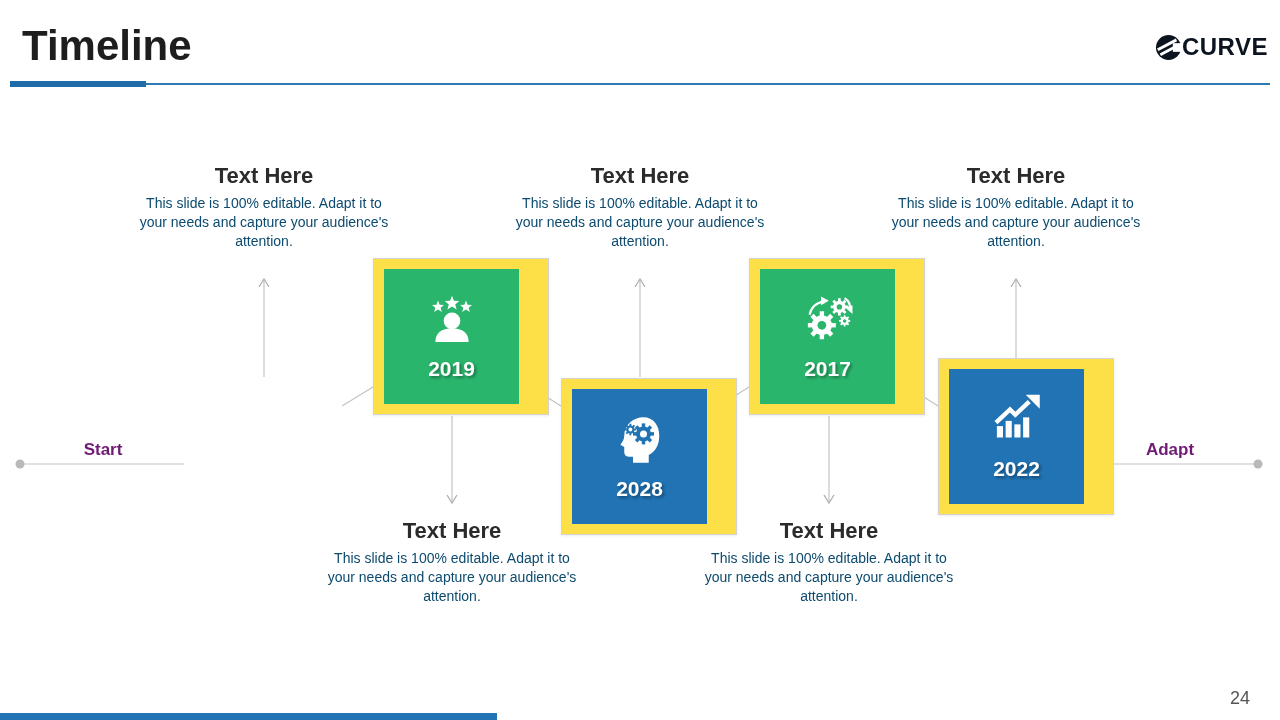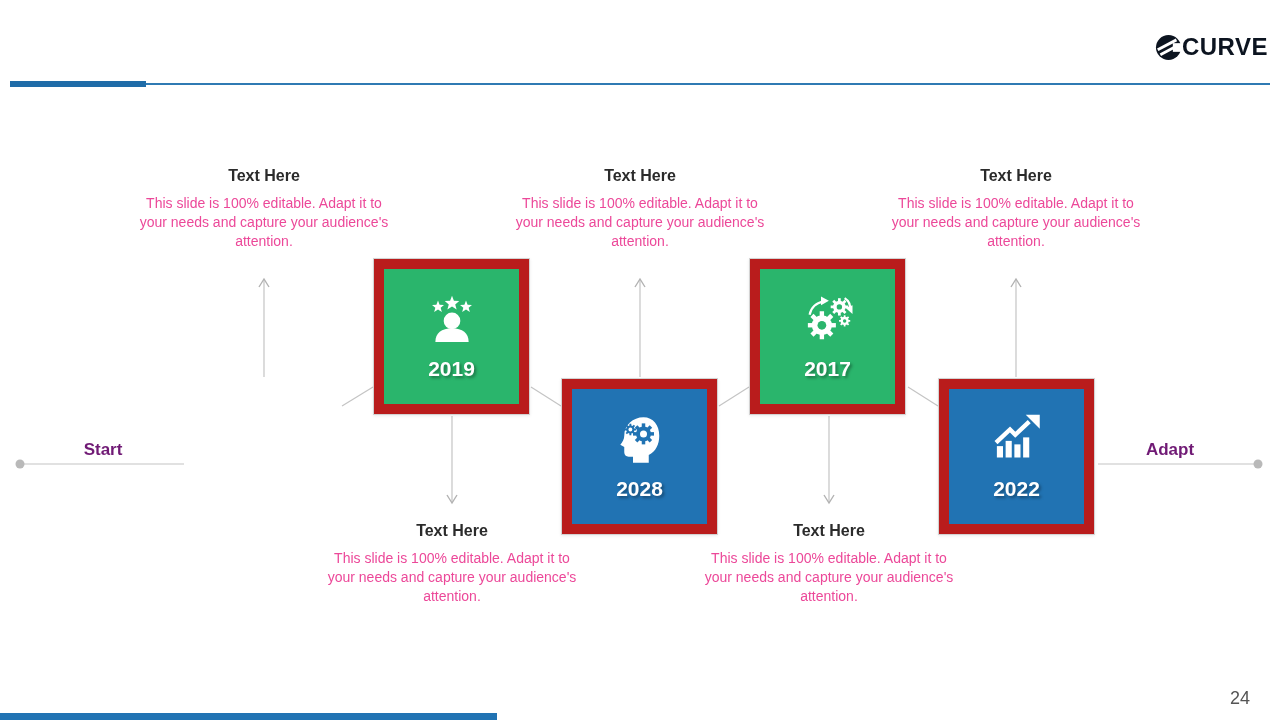--- a/index.html
+++ b/index.html
@@ -12,42 +12,43 @@
   .rule-thick{position:absolute;left:10px;top:81px;width:136px;height:6px;background:#1f6ca8;}
   .rule-thin{position:absolute;left:146px;top:83px;width:1124px;height:2px;background:#2f7ab3;}
   .logo{position:absolute;right:12px;top:33px;display:flex;align-items:center;}
   .logo-text{font-size:24px;font-weight:800;color:#0c1420;letter-spacing:0.5px;}
   
   .overlay{position:absolute;left:0;top:0;z-index:0;}
   .cline{stroke:#c4c4c4;stroke-width:1.2;fill:none;}
   .ahead{stroke:#b2b2b2;stroke-width:1.4;fill:none;}
   .cdot{fill:#b9b9b9;}
   
-  .frame{position:absolute;width:157px;height:157px;background:#b91c1c;border:1px solid #d3d3d3;
+  .frame{position:absolute;width:176px;height:157px;background:#fde047;border:1px solid #d3d3d3;
          box-shadow:0 1px 3px rgba(0,0,0,.08);z-index:2;box-sizing:border-box;}
   .square{position:absolute;left:10px;top:10px;width:135px;height:135px;display:flex;flex-direction:column;
           align-items:center;justify-content:center;gap:9px;}
   .square.blue{background:#2173b3;}
   .square.green{background:#2ab56c;}
   .year{font-size:21px;font-weight:700;color:#ffffff;text-shadow:2px 2px 3px rgba(0,0,0,.35);}
   
   .tblock{position:absolute;width:250px;text-align:center;z-index:1;}
-  .theading{font-size:16px;font-weight:700;color:#2b2b2b;line-height:22px;}
-  .tbody{margin-top:7px;font-size:14px;color:#ec4899;line-height:19px;}
+  .theading{font-size:22px;font-weight:700;color:#2b2b2b;line-height:22px;}
+  .tbody{margin-top:7px;font-size:14px;color:#0c4a6e;line-height:19px;}
   
   .endlabel{position:absolute;width:86px;text-align:center;font-size:17px;font-weight:700;color:#701a75;z-index:1;}
   
   .footer-bar{position:absolute;left:0;top:713px;width:497px;height:7px;background:#2173b3;}
   .page-number{position:absolute;right:30px;top:688px;font-size:18px;color:#555555;}
 </style>
 </head>
 <body>
 
 <div class="slide">
 
+  <div class="title">Timeline</div>
   <div class="rule-thick"></div>
   <div class="rule-thin"></div>
 
   <div class="logo">
     <svg width="27" height="27" viewBox="0 0 28 28">
       <circle cx="14" cy="14" r="13" fill="#0c1420"></circle>
       <g transform="rotate(-28 14 14)">
         <rect x="3" y="9.4" width="22" height="3" fill="#ffffff"></rect>
         <rect x="3" y="15.2" width="22" height="3" fill="#ffffff"></rect>
       </g>
@@ -190,21 +191,21 @@
             <rect x="-2.5" y="-16" width="5" height="32" transform="rotate(135)"></rect>
             <circle r="11.5"></circle>
           </g>
           <circle r="5" fill="#2ab56c"></circle>
         </g>
       </svg>
       <div class="year">2017</div>
     </div>
   </div>
 
-  <div class="frame" style="left:938px;top:378px">
+  <div class="frame" style="left:938px;top:358px">
     <div class="square blue">
       <svg width="56" height="56" viewBox="0 0 64 64">
         <g fill="#ffffff">
           <rect x="9" y="39" width="7" height="13"></rect>
           <rect x="19" y="33" width="7" height="19"></rect>
           <rect x="29" y="37" width="7" height="15"></rect>
           <rect x="39" y="29" width="7" height="23"></rect>
         </g>
         <path d="M8 35 L24 20 L30 26 L46 11" stroke="#ffffff" stroke-width="5" fill="none"></path>
         <polygon points="42,3 58,3 58,19" fill="#ffffff"></polygon>

